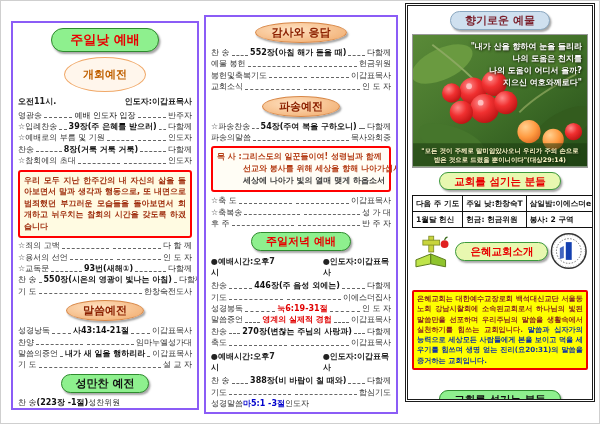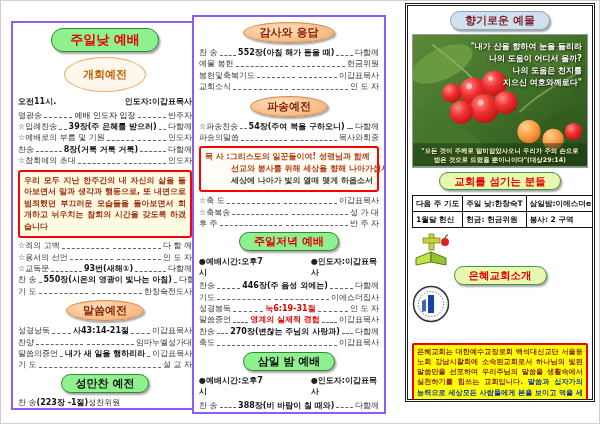--- a/index.html
+++ b/index.html
@@ -1,21 +1,21 @@
 <!DOCTYPE html>
 <html><head>
 <meta charset="utf-8">
 <style>
   html,body{margin:0;padding:0;background:#f3f3f3;}
   .page{position:relative;width:600px;height:424px;background:#ffffff;
         font-family:"DejaVu Sans",sans-serif;overflow:hidden;border:1px solid #cfcfcf;box-sizing:border-box;}
   .col{position:absolute;background:#fff;border:2px solid #8b5cf6;padding:3px 5px;
        box-sizing:border-box;display:flex;flex-direction:column;overflow:hidden;}
   .col1{left:10px;top:20px;width:188px;height:389px;}
-  .col2{left:191px;top:14px;width:194px;height:399px;}
+  .col2{left:203px;top:14px;width:194px;height:399px;}
   .col3{left:404px;top:2px;width:190px;height:399px;border:3px double #1b1b1b;padding:3px 4px;}
   
   .pill{align-self:center;text-align:center;font-weight:bold;white-space:nowrap;
         border-radius:14px;padding:2px 14px;margin:2px auto 3px;line-height:1.2;
         box-shadow:1.5px 2px 2px rgba(0,0,0,.35);}
   .g{background:#8ef08e;border:1.5px solid #2e8b2e;color:#111;font-size:11px;}
   .g.red{color:#e80000;}
   .g.big{font-size:13px;padding:3px 18px;}
   .oval-o{background:#fff6ec;border:1.5px solid #f0a868;color:#c06000;font-size:11px;border-radius:50%;
           padding:10px 18px;box-shadow:none;}
@@ -49,21 +49,21 @@
   .ptop{position:absolute;top:6px;right:5px;text-align:right;color:#fff;font-size:8px;font-weight:bold;
         line-height:1.5;text-shadow:1px 1px 2px #203010,0 0 3px #203010;}
   .pbot{position:absolute;bottom:2px;left:0;width:100%;text-align:center;color:#fdf6c8;font-size:6.4px;
         font-weight:bold;line-height:1.4;text-shadow:1px 1px 2px #102008;}
   
   .tbl{display:table;width:100%;border-collapse:collapse;margin:2px 0;}
   .trw{display:table-row;}
   .tcell{display:table-cell;border:1.5px solid #111;font-size:7.6px;font-weight:bold;color:#111;
          padding:2.5px 3px;white-space:nowrap;}
   
-  .logorow{display:flex;justify-content:space-between;margin:2px 0;flex-direction:column;}
+  .logorow{display:flex;justify-content:space-between;align-items:center;margin:2px 0;}
 </style>
 </head>
 <body>
 
 <div class="page">
 
   <div class="col col1">
     <div class="pill g big red">주일낮 예배</div>
     <div class="pill oval-o">개회예전</div>
     <div class="inforow">
@@ -342,21 +342,20 @@
         </div>
 
         <div class="lrow">
           <span class="lbl">축도</span>
           <span class="lead"></span>
           <span class="ctr"></span>
           <span class="lead"></span>
           <span class="rgt">이갑표목사</span>
         </div>
       </div>
-    <div class="pill g">삼일 밤 예배</div>
     <div class="inforow">
       <span>●예배시간:오후7시</span>
       <span>●인도자:이갑표목사</span>
     </div>
     <div>
 
         <div class="lrow">
           <span class="lbl">찬 송</span>
           <span class="lead"></span>
           <span class="ctr">388장(비 바람이 칠 때와)</span>
@@ -422,22 +421,22 @@
         <circle cx="145" cy="108" r="11" fill="url(#bo)"></circle>
         <circle cx="166" cy="100" r="9" fill="url(#br)"></circle>
         <circle cx="58" cy="53" r="3" fill="#ffd0d0" opacity="0.8"></circle>
         <circle cx="80" cy="45" r="2.5" fill="#ffd0d0" opacity="0.8"></circle>
         <circle cx="70" cy="70" r="3" fill="#ffd0d0" opacity="0.8"></circle>
         <rect x="0" y="112" width="180" height="24" fill="#1c3a10" opacity="0.55"></rect>
       </svg>
       <div class="ptop">
 
       <div>"내가 산을 향하여 눈을 들리라</div>
+          <div>나의 도움은 천지를</div>
           <div>나의 도움이 어디서 올까?</div>
-          <div>나의 도움은 천지를</div>
           <div>지으신 여호와께로다"</div>
         </div>
       <div class="pbot">
         <div>"모든 것이 주께로 말미암았사오니 우리가 주의 손으로</div>
         <div>받은 것으로 드렸을 뿐이니이다"(대상29:14)</div>
       </div>
     </div>
 
     <div class="pill ylw-g">교회를 섬기는 분들</div>
 

